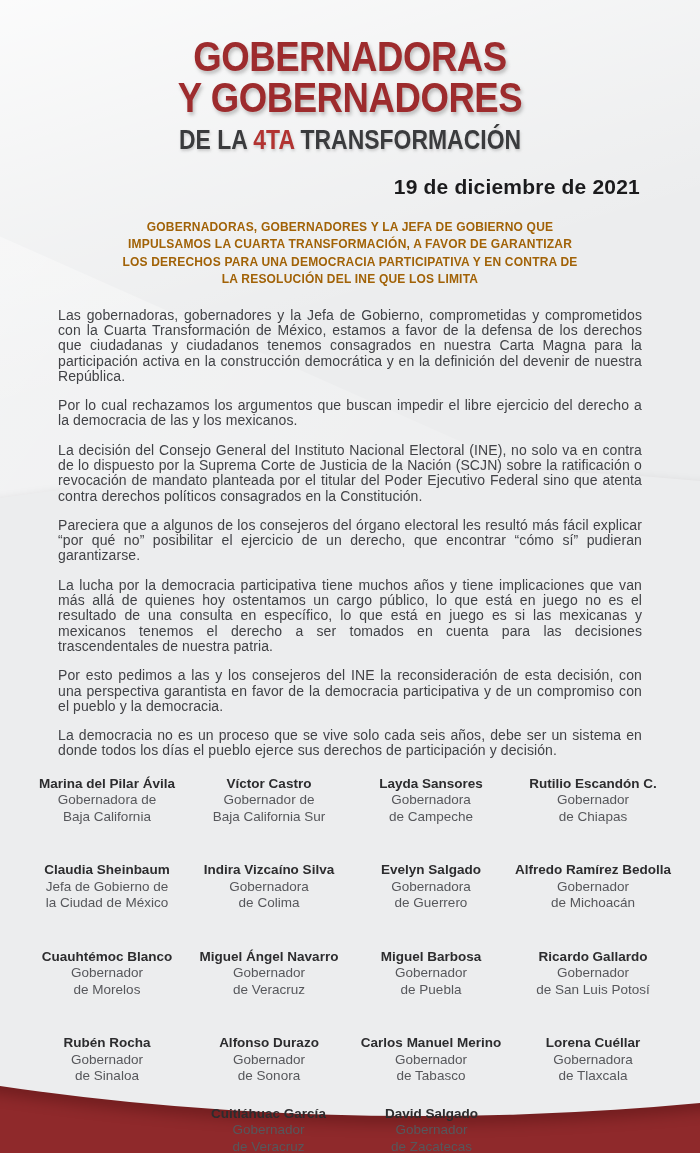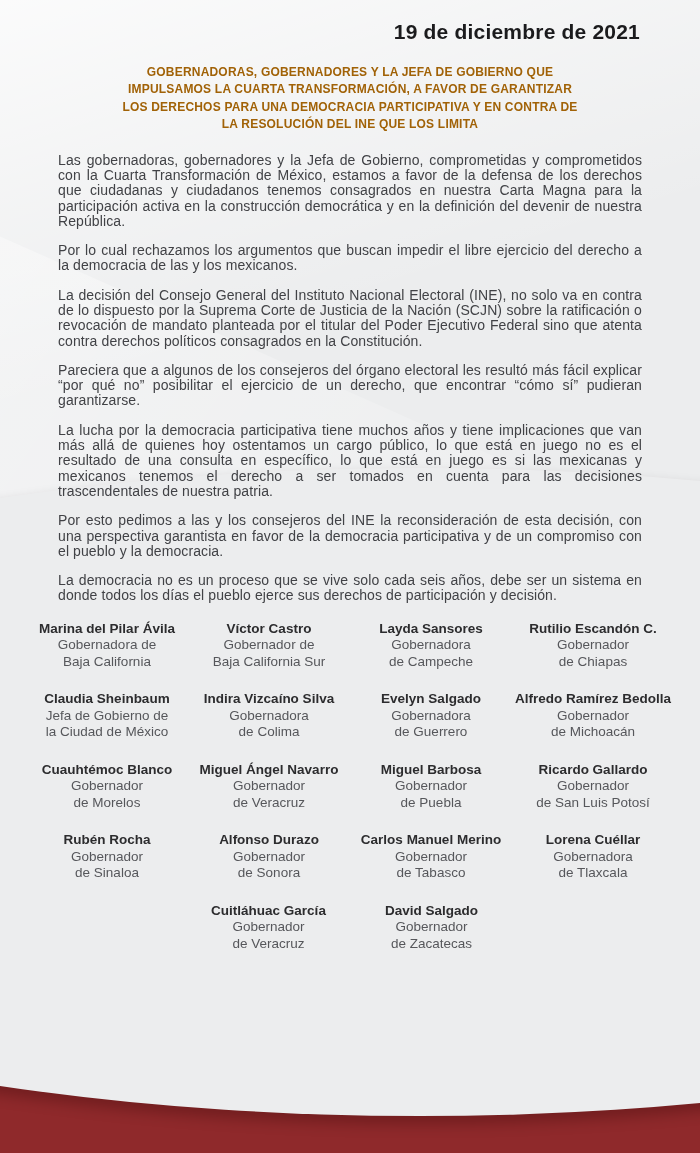--- a/index.html
+++ b/index.html
@@ -51,40 +51,45 @@
   .heading div { white-space:nowrap; }
 
   
   .body-text { margin-top:19px; padding:0 58px; color:#414246; }
   .body-text p { margin:0 0 14px; font-size:14px; line-height:15.3px;
                  text-align:justify; letter-spacing:.1px; }
   .body-text p:last-child { margin-bottom:0; }
 
   
   .sig-grid { margin-top:17px; padding:0 26px; display:grid;
-              grid-template-columns:repeat(4,1fr); row-gap:21px; }
+              grid-template-columns:repeat(4,1fr); row-gap:37px; }
   .sig { text-align:center; }
   .sig-name { font-size:13.5px; font-weight:700; color:#2c2c2e; line-height:16.5px;
               white-space:nowrap; }
   .sig-role { font-size:13.5px; color:#56575b; line-height:16.5px; white-space:nowrap; }
   .sig-last { display:flex; justify-content:center; margin-top:21px; }
   .sig-last .sig { width:163px; }
 </style>
 </head>
 <body>
 
 <div class="page">
   <div class="sw sw1"></div>
   <div class="sw sw2"></div>
   <div class="sw sw3"></div>
   <div class="footer-band"></div>
   <div class="footer-curve"></div>
 
   <div class="content">
 
+    <div class="title">
+      <span class="t-main">GOBERNADORAS</span>
+      <span class="t-main">Y GOBERNADORES</span>
+      <span class="t-sub"><span>DE LA </span><span class="hl">4TA</span><span> TRANSFORMACIÓN</span></span>
+    </div>
 
     <div class="date">19 de diciembre de 2021</div>
 
     <div class="heading">
       <div>GOBERNADORAS, GOBERNADORES Y LA JEFA DE GOBIERNO QUE</div>
       <div>IMPULSAMOS LA CUARTA TRANSFORMACIÓN, A FAVOR DE GARANTIZAR</div>
       <div>LOS DERECHOS PARA UNA DEMOCRACIA PARTICIPATIVA Y EN CONTRA DE</div>
       <div>LA RESOLUCIÓN DEL INE QUE LOS LIMITA</div>
     </div>
 

